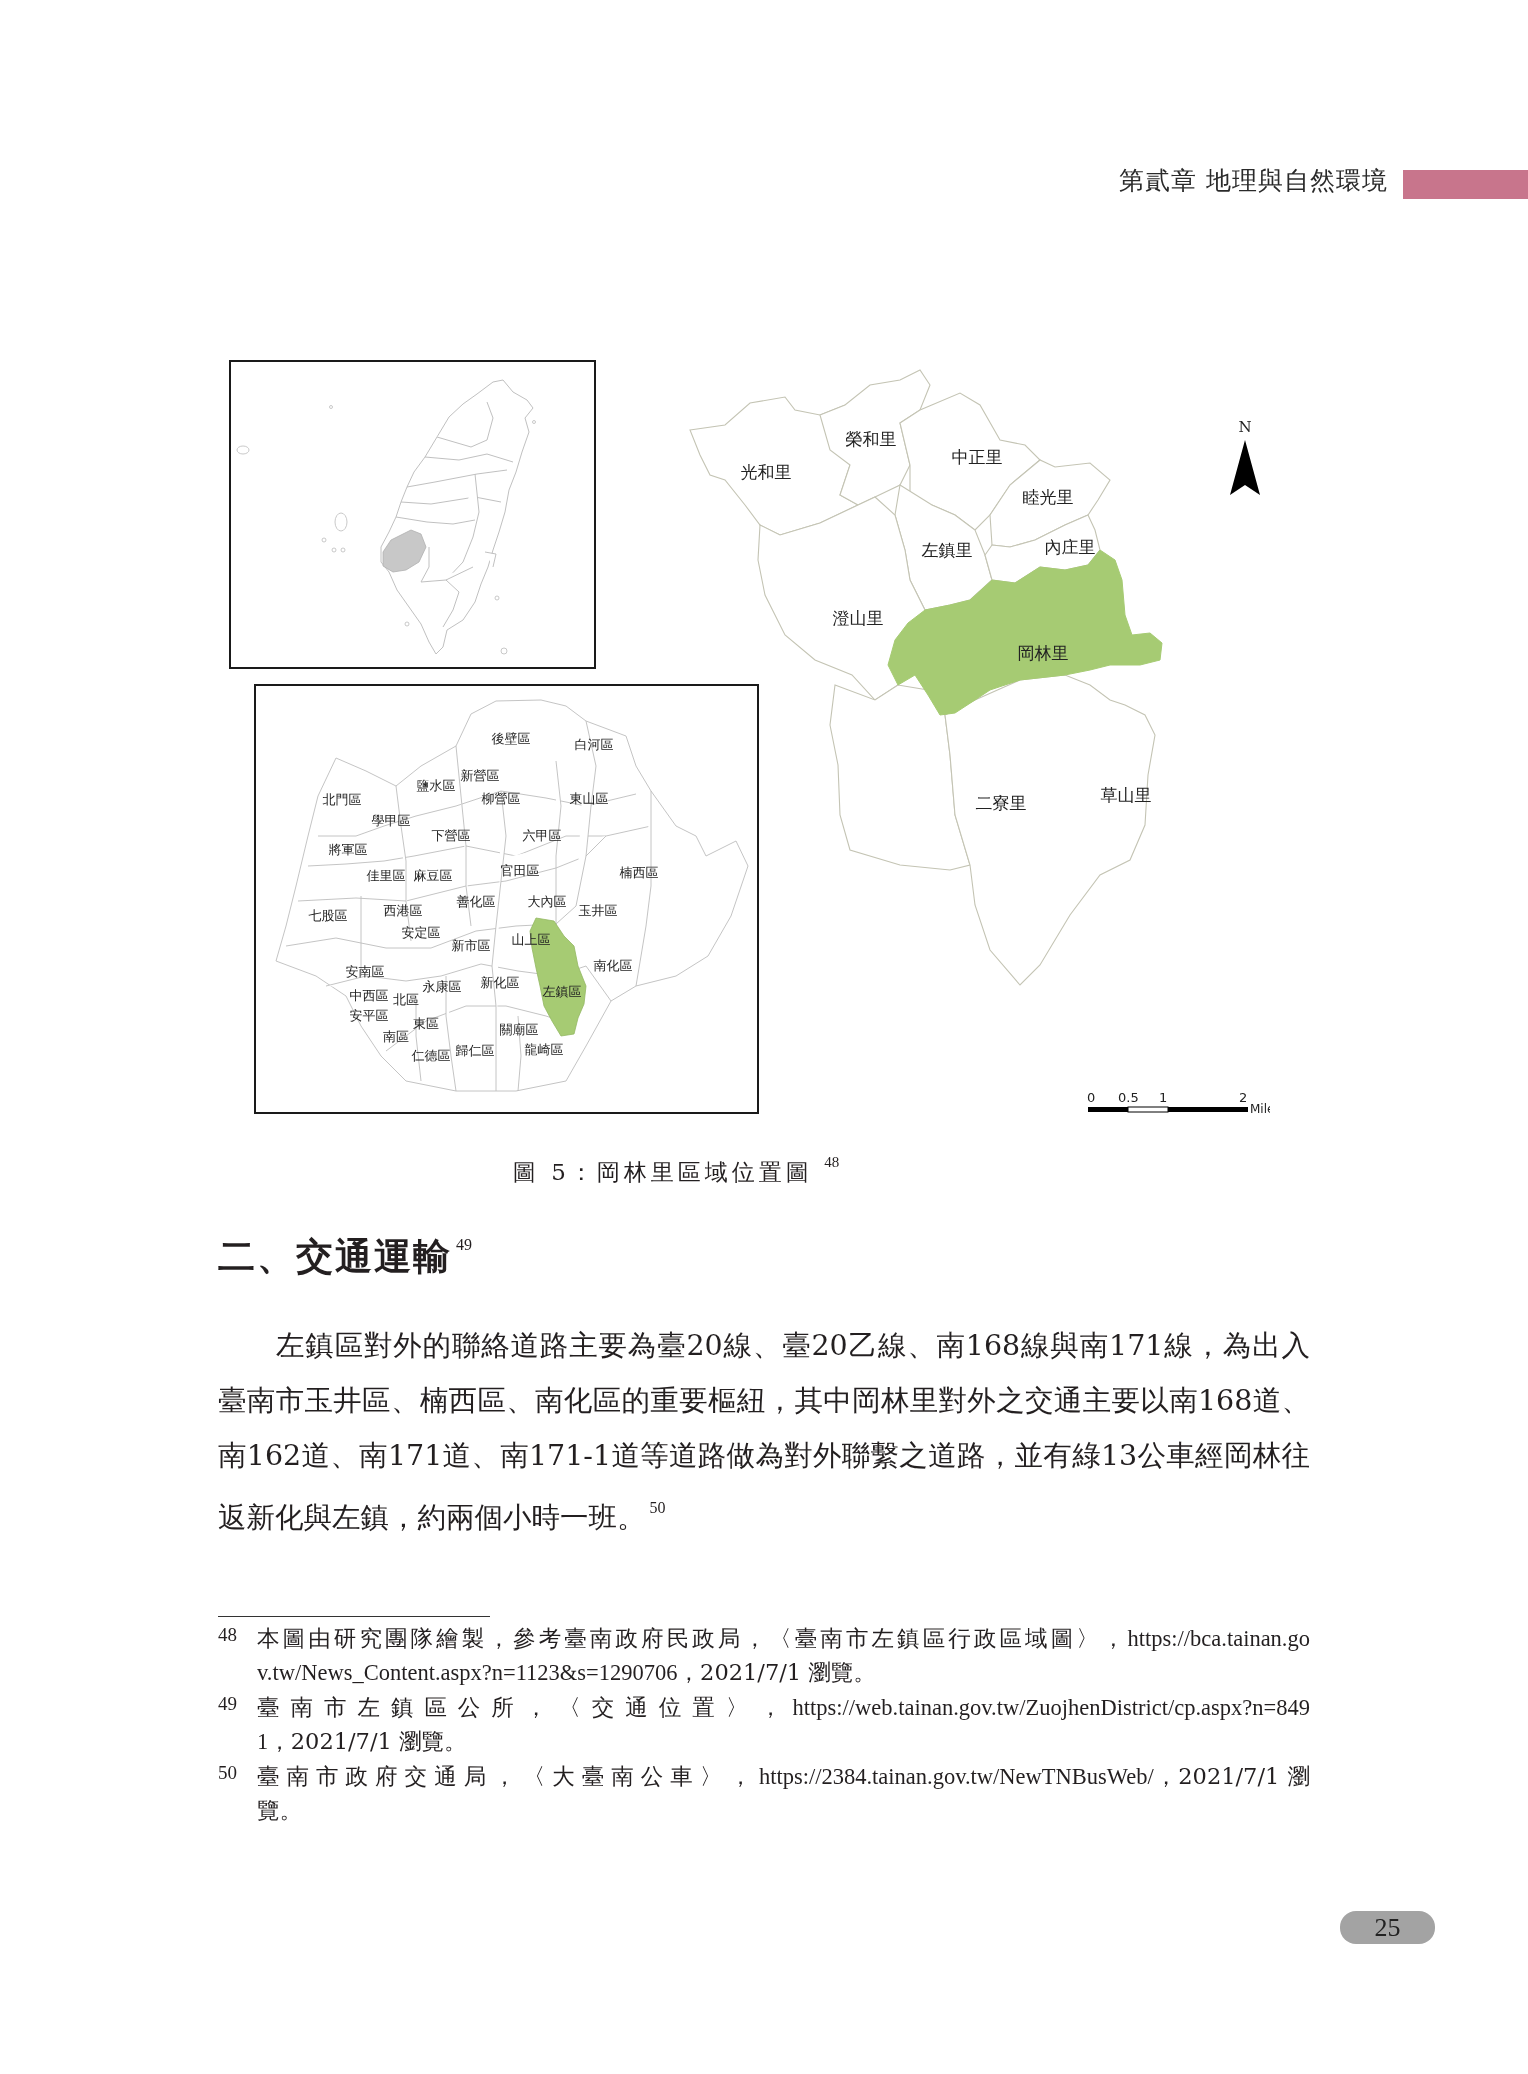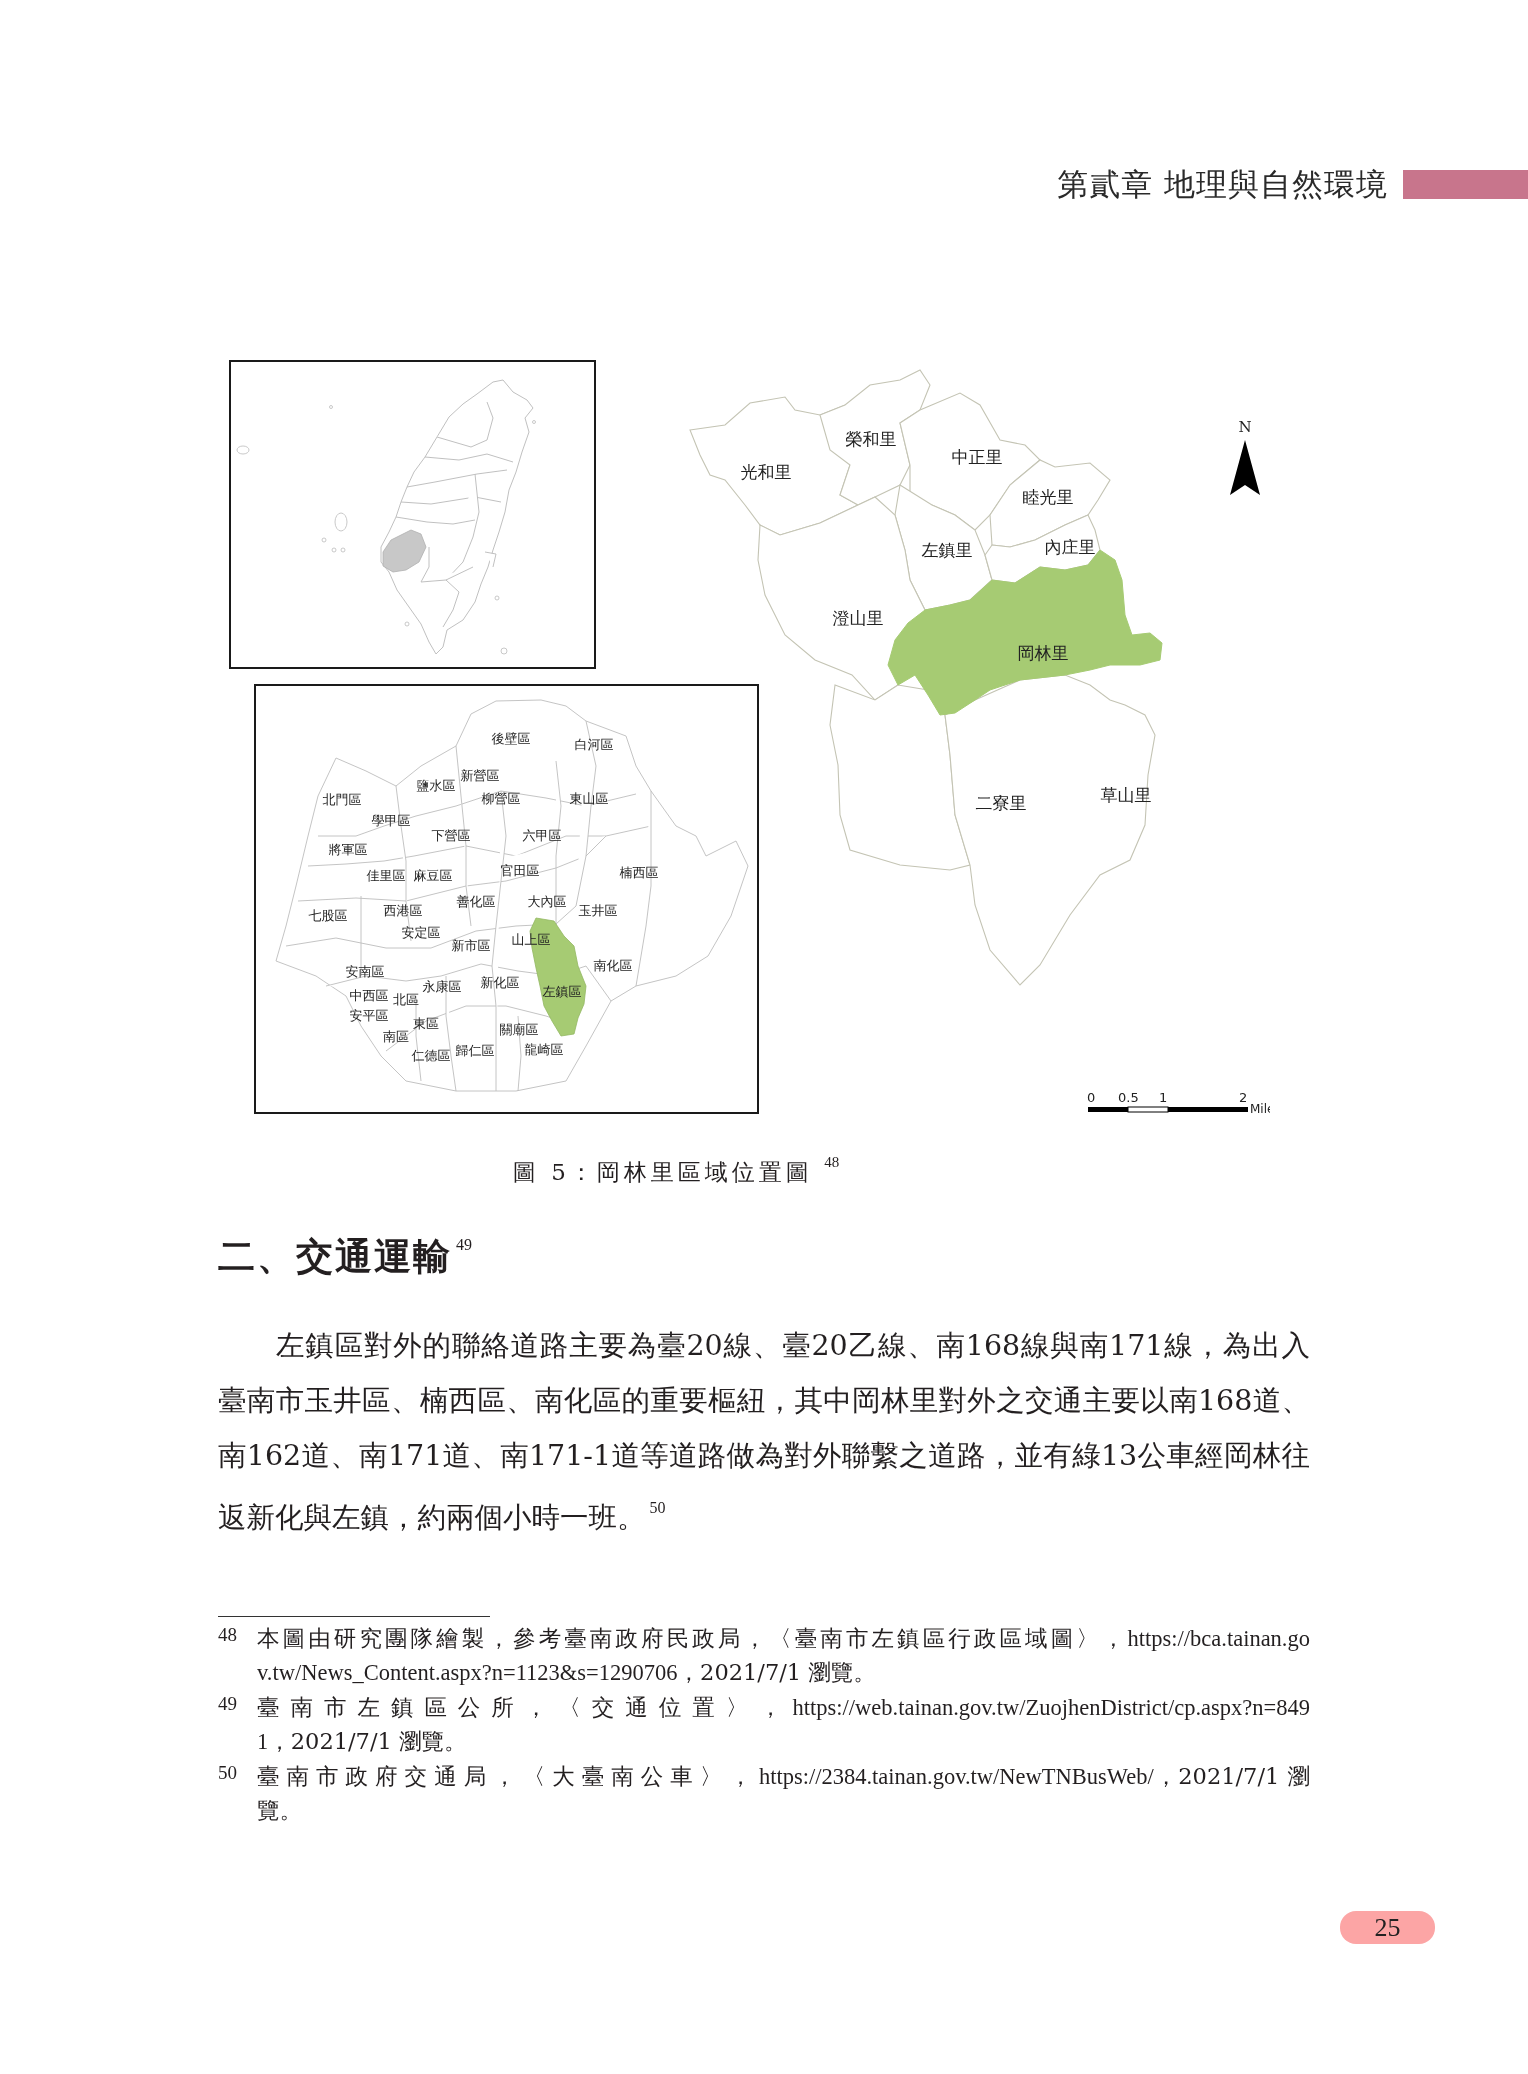--- a/index.html
+++ b/index.html
@@ -1,20 +1,20 @@
 <!DOCTYPE html>
 <html><head>
 <meta charset="utf-8">
 <style>
   html, body { margin:0; padding:0; background:#ffffff; }
   body { width:1528px; height:2074px; position:relative; overflow:hidden;
          font-family:"DejaVu Serif", "Liberation Serif", serif; color:#231f20; }
   .abs { position:absolute; }
   .running-head { right:140px; top:164px; font-family:"DejaVu Sans","Liberation Sans",sans-serif;
-                  font-size:31px; color:#2a2a2a; letter-spacing:1px; white-space:nowrap; font-weight:300; }
+                  font-size:25px; color:#2a2a2a; letter-spacing:1px; white-space:nowrap; font-weight:300; }
   .head-bar { left:1403px; top:170px; width:125px; height:29px; }
   .map-box { border:2px solid #1a1a1a; background:#fff; box-sizing:border-box; }
   .map-box svg, .village svg { display:block; }
   .dist-label { font-family:"DejaVu Sans","Liberation Sans",sans-serif; font-size:13px; fill:#222; }
   .vil-label { font-family:"DejaVu Sans","Liberation Sans",sans-serif; font-size:17px; fill:#222; }
   .caption { left:0; width:1352px; top:1157px; text-align:center; font-size:23px; letter-spacing:4px; white-space:nowrap; }
   .caption sup, .heading sup, .para sup { font-family:"Liberation Serif",serif; font-weight:normal; letter-spacing:0; }
   .caption sup { font-size:15px; position:relative; top:-4px; }
   .heading { left:218px; top:1232px; font-size:37px; font-weight:bold; letter-spacing:2px; white-space:nowrap; }
   .heading sup { font-size:16px; position:relative; top:-6px; margin-left:4px; }
@@ -205,13 +205,13 @@
   <div class="fn">
     <span class="fn-num">49</span>
     <span class="fn-cjk-spaced">臺南市左鎮區公所，〈交通位置〉，</span><span class="url">https://web.tainan.gov.tw/ZuojhenDistrict/cp.aspx?n=8491</span><span>，2021/7/1 瀏覽。</span>
   </div>
   <div class="fn">
     <span class="fn-num">50</span>
     <span style="letter-spacing:6px">臺南市政府交通局，〈大臺南公車〉，</span><span class="url">https://2384.tainan.gov.tw/NewTNBusWeb/</span><span>，2021/7/1 瀏覽。</span>
   </div>
 </div>
 
-<div class="abs page-pill" style="background:#fca5a5;">25</div>
+<div class="abs page-pill" style="background:#a3a3a3;">25</div>
 
 </body></html>

